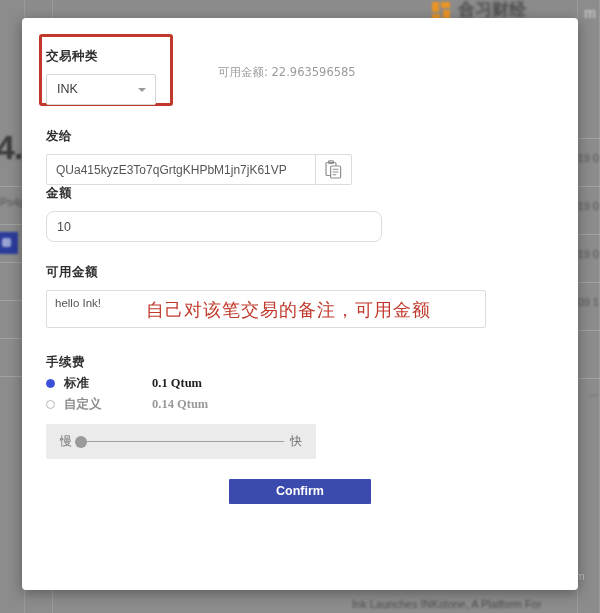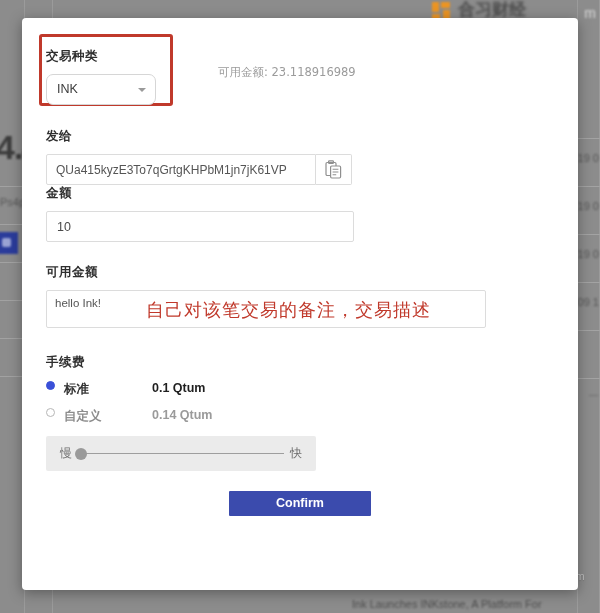--- a/index.html
+++ b/index.html
@@ -146,21 +146,21 @@
     width: 134px; height: 72px;
     border: 3px solid #c0392b; border-radius: 3px;
     pointer-events: none;
   }
 
   .row-type { position: relative; padding-top: 30px; }
   .select-wrap {
     margin-top: 9px;
     width: 110px; height: 31px;
     border: 1px solid #d6d6d6; background: #fff;
-    border-radius: 7px; position: relative;
+    border-radius: 2px; position: relative;
     display: inline-block; vertical-align: middle;
     cursor: pointer;
   }
   .select-wrap .sel-value {
     position: absolute; left: 10px; top: 7px;
     font-size: 12.5px; color: #3b3b3b;
   }
   .select-wrap .caret {
     position: absolute; right: 9px; top: 13px;
     width: 0; height: 0;
@@ -188,22 +188,22 @@
     width: 36px; height: 31px;
     border: 1px solid #dcdcdc; border-left: none;
     background: #fff; border-radius: 0 2px 2px 0;
     display: flex; align-items: center; justify-content: center;
     cursor: pointer;
   }
 
   .row-amount { }
   .amount-input {
     margin-top: 9px;
-    width: 308px; height: 31px;
-    border: 1px solid #dcdcdc; background: #fff; border-radius: 2px;
+    width: 336px; height: 31px;
+    border: 1px solid #dcdcdc; background: #fff; border-radius: 8px;
     font-size: 12.5px; color: #4a4a4a; padding: 4px 10px;
     font-family: "Liberation Sans", sans-serif; outline: none;
   }
 
   .row-desc { margin-top: 22px; position: relative; }
   .desc-wrap { margin-top: 9px; position: relative; }
   .desc-area {
     width: 440px; height: 38px;
     border: 1px solid #dcdcdc; background: #fff; border-radius: 2px;
     font-size: 11.5px; color: #555; padding: 5px 8px;
@@ -212,35 +212,35 @@
   }
   .desc-annotation {
     position: absolute; left: 100px; top: 8px;
     font-size: 18px; color: #c0392b;
     font-family: "DejaVu Sans", sans-serif;
     letter-spacing: 1px; white-space: nowrap;
     pointer-events: none;
   }
 
   .row-fee { margin-top: 22px; }
-  .fee-opt { display: flex; align-items: flex-start; margin-top: 10px; }
+  .fee-opt { display: flex; align-items: center; margin-top: 4px; }
   .radio {
     width: 9px; height: 9px; border-radius: 50%;
     border: 1px solid #b6b6b6; background: #fff;
     margin-right: 9px; cursor: pointer; flex: none;
   }
   .radio.on { background: #3a50d8; border-color: #3a50d8; }
   .fee-name {
     width: 88px; font-size: 12.5px; color: #333; font-weight: bold;
     font-family: "DejaVu Sans", sans-serif;
   }
   .fee-opt.off .fee-name { color: #8d8d8d; }
   .fee-val {
     font-size: 12.5px; font-weight: bold; color: #1f1f1f;
-    font-family: Liberation Sans, sans-serif;
+    font-family: Liberation Serif, serif;
   }
   .fee-opt.off .fee-val { color: #9a9a9a; }
 
   .slider-panel {
     margin-top: 11px;
     width: 270px; height: 35px; background: #ebebeb;
     border-radius: 2px; display: flex; align-items: center;
     padding: 0 14px;
   }
   .slider-lab {
@@ -326,21 +326,21 @@
   <div class="modal-body">
 
     <div class="redbox"></div>
 
     <div class="field row-type">
       <div class="field-label">交易种类</div>
       <div class="select-wrap">
         <span class="sel-value">INK</span>
         <span class="caret"></span>
       </div>
-      <div class="balance">可用金额: 23.118916989</div>
+      <div class="balance">可用金额: 22.963596585</div>
     </div>
 
     <div class="field row-to">
       <div class="field-label">发给</div>
       <div class="addr-group">
         <input class="addr-input" type="text" value="QUa415kyzE3To7qGrtgKHPbM1jn7jK61VP" style="">
         <div class="paste-btn">
           <svg width="17" height="19" viewBox="0 0 17 19">
             <rect x="1" y="2.5" width="10" height="13" rx="1.2" fill="none" stroke="#8f8f8f" stroke-width="1.2"></rect>
             <rect x="3.6" y="0.8" width="4.8" height="2.6" rx="0.7" fill="none" stroke="#8f8f8f" stroke-width="1.2"></rect>
@@ -355,21 +355,21 @@
 
     <div class="field row-amount">
       <div class="field-label">金额</div>
       <input class="amount-input" type="text" value="10" style="">
     </div>
 
     <div class="field row-desc">
       <div class="field-label">可用金额</div>
       <div class="desc-wrap">
         <textarea class="desc-area" style="">hello Ink!</textarea>
-        <div class="desc-annotation">自己对该笔交易的备注，交易描述</div>
+        <div class="desc-annotation">自己对该笔交易的备注，可用金额</div>
       </div>
     </div>
 
     <div class="field row-fee">
       <div class="field-label">手续费</div>
 
       <div class="fee-opt">
         <span class="radio on"></span>
         <span class="fee-name">标准</span>
         <span class="fee-val">0.1 Qtum</span>

